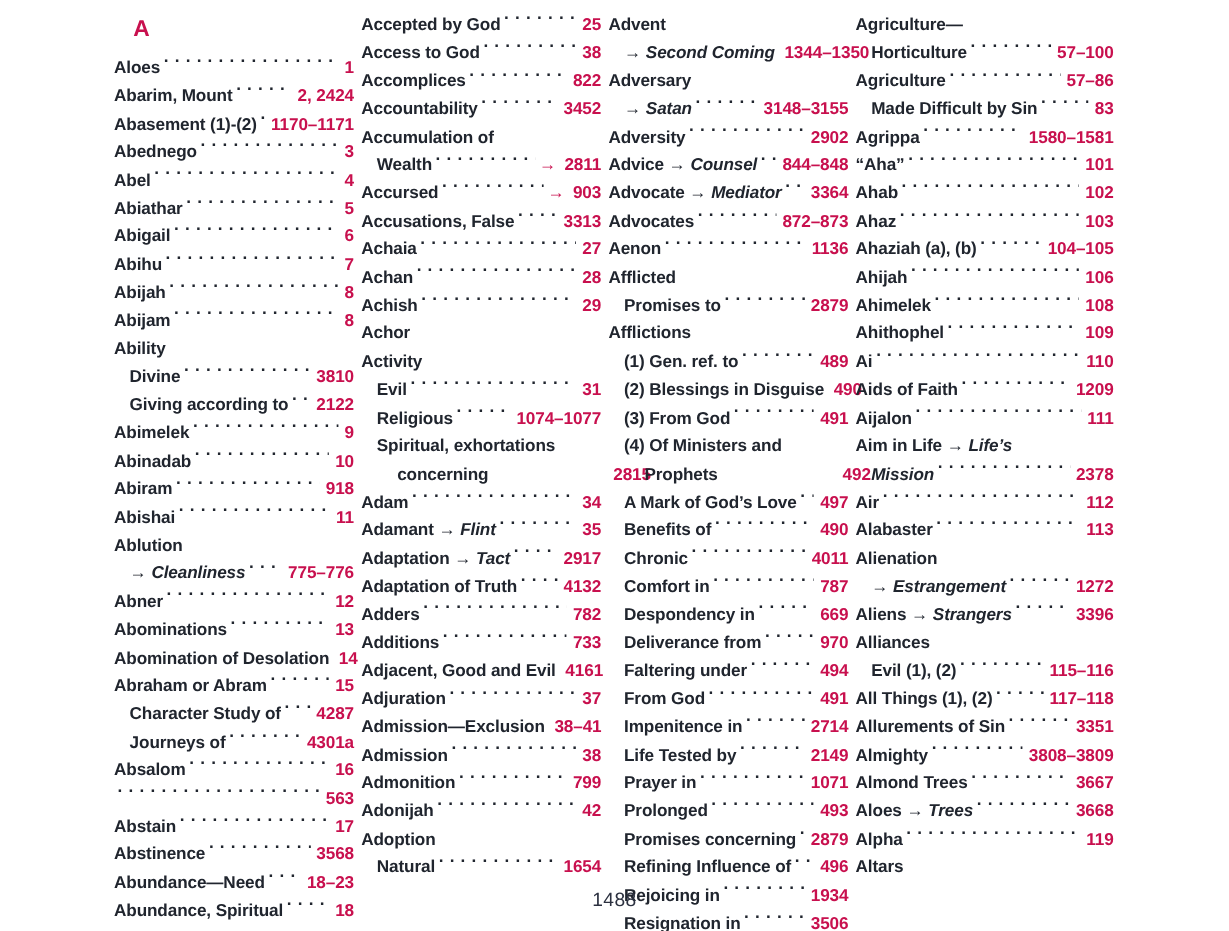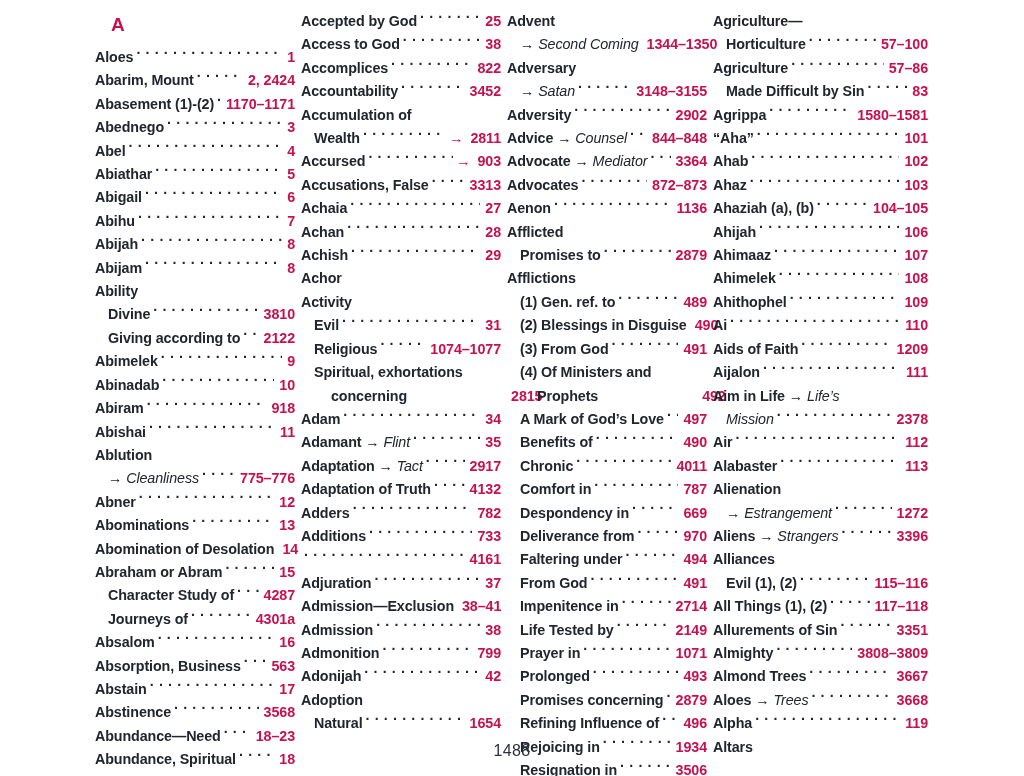--- a/index.html
+++ b/index.html
@@ -71,21 +71,21 @@
     font-weight: bold;
     gap: 48px;
   }
 
   .label {
     flex: 0 0 auto;
     color: #20252e;
   }
   .label .ital {
     font-style: italic;
-    font-weight: normal;
+    font-weight: bold;
     margin-top: 24px;
   }
   .label .arrow {
     font-weight: bold;
     letter-spacing: 0;
   }
 
   .leader {
     flex: 1 1 auto;
     overflow: hidden;
@@ -261,21 +261,20 @@
           <span class="label">Journeys of</span>
           <span class="leader"></span>
           <span class="num">4301a</span>
         </div>
         <div class="entry">
           <span class="label">Absalom</span>
           <span class="leader"></span>
           <span class="num">16</span>
         </div>
         <div class="entry">
-          <span class="label">Absorption, Business</span>
           <span class="leader"></span>
           <span class="num">563</span>
         </div>
         <div class="entry">
           <span class="label">Abstain</span>
           <span class="leader"></span>
           <span class="num">17</span>
         </div>
         <div class="entry">
           <span class="label">Abstinence</span>
@@ -401,20 +400,21 @@
           <span class="label">Adders</span>
           <span class="leader"></span>
           <span class="num">782</span>
         </div>
         <div class="entry">
           <span class="label">Additions</span>
           <span class="leader"></span>
           <span class="num">733</span>
         </div>
         <div class="entry">
+          <span class="label">Adjacent, Good and Evil</span>
           <span class="leader"></span>
           <span class="num">4161</span>
         </div>
         <div class="entry">
           <span class="label">Adjuration</span>
           <span class="leader"></span>
           <span class="num">37</span>
         </div>
         <div class="entry">
           <span class="label">Admission—Exclusion</span>
@@ -652,25 +652,20 @@
           <span class="label">Ahaziah (a), (b)</span>
           <span class="leader"></span>
           <span class="num">104–105</span>
         </div>
         <div class="entry">
           <span class="label">Ahijah</span>
           <span class="leader"></span>
           <span class="num">106</span>
         </div>
         <div class="entry">
-          <span class="label">Ahimaaz</span>
-          <span class="leader"></span>
-          <span class="num">107</span>
-        </div>
-        <div class="entry">
           <span class="label">Ahimelek</span>
           <span class="leader"></span>
           <span class="num">108</span>
         </div>
         <div class="entry">
           <span class="label">Ahithophel</span>
           <span class="leader"></span>
           <span class="num">109</span>
         </div>
         <div class="entry">

